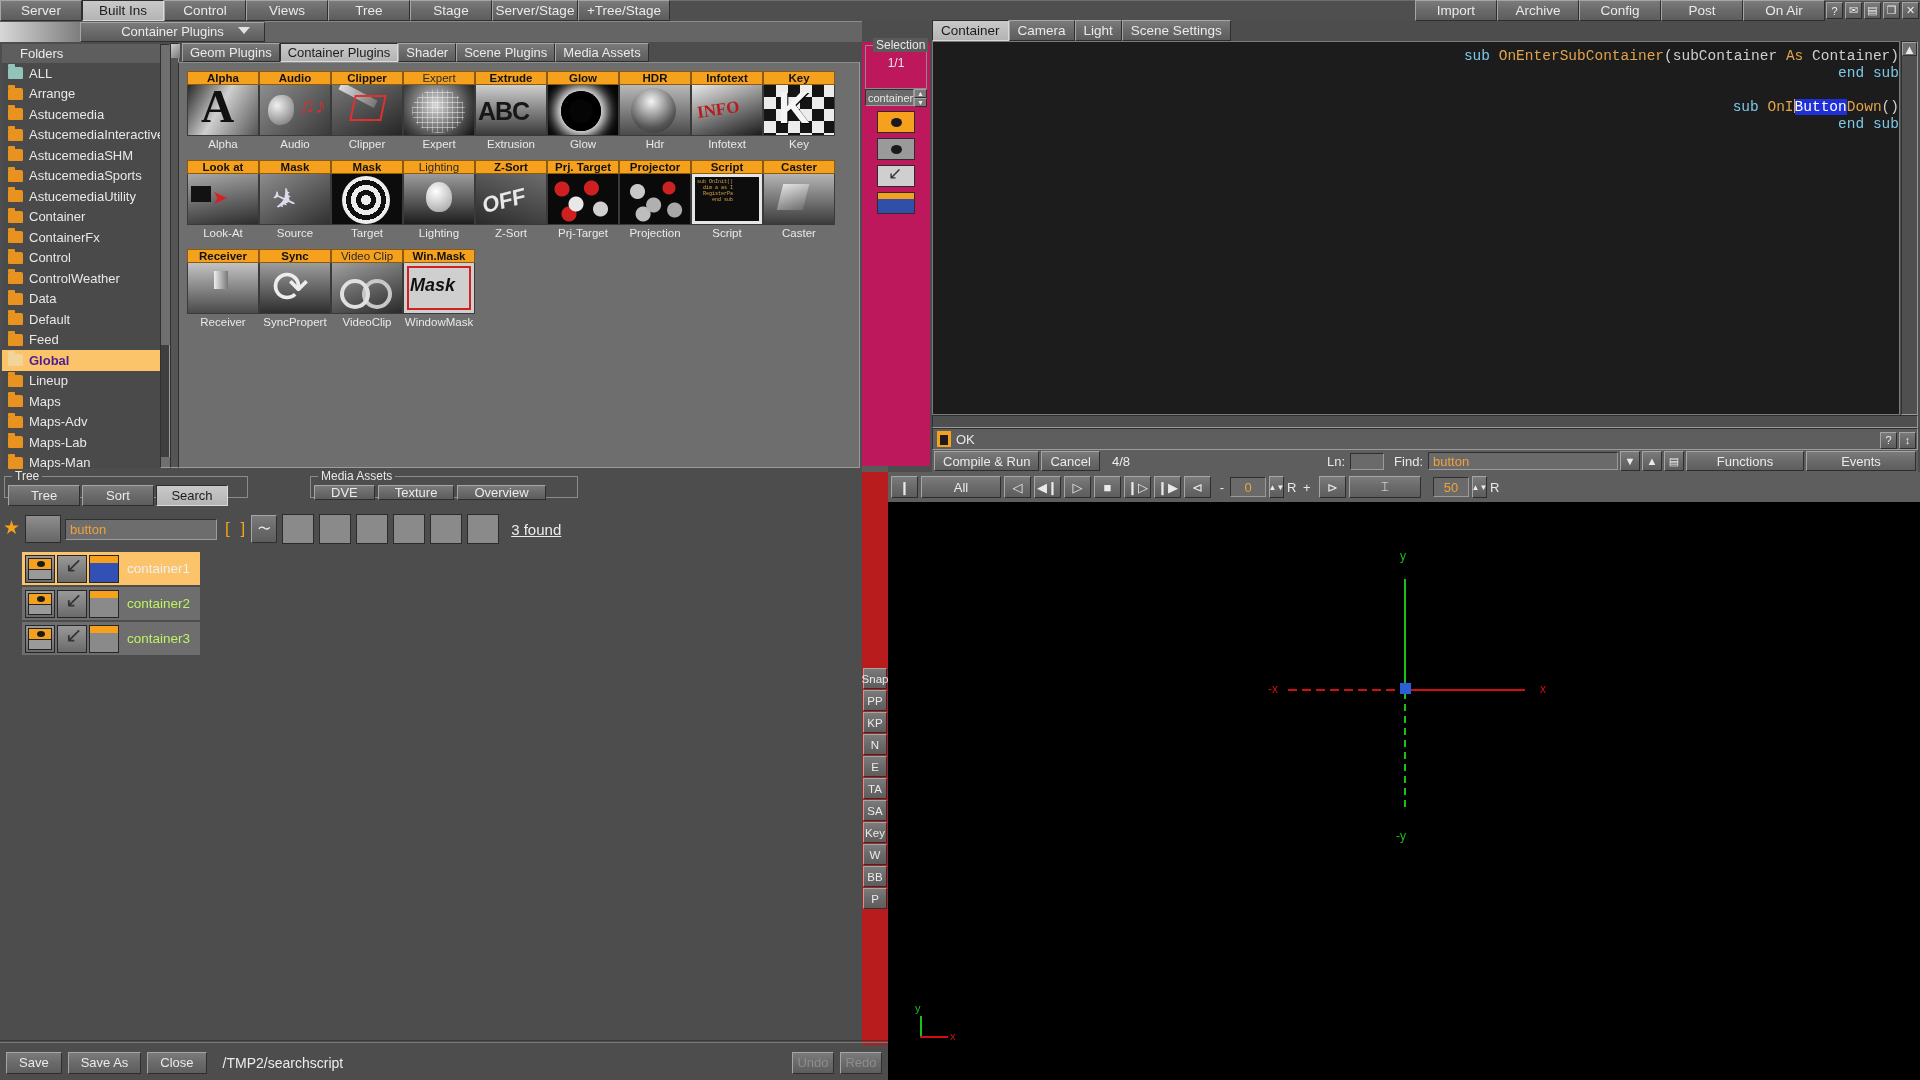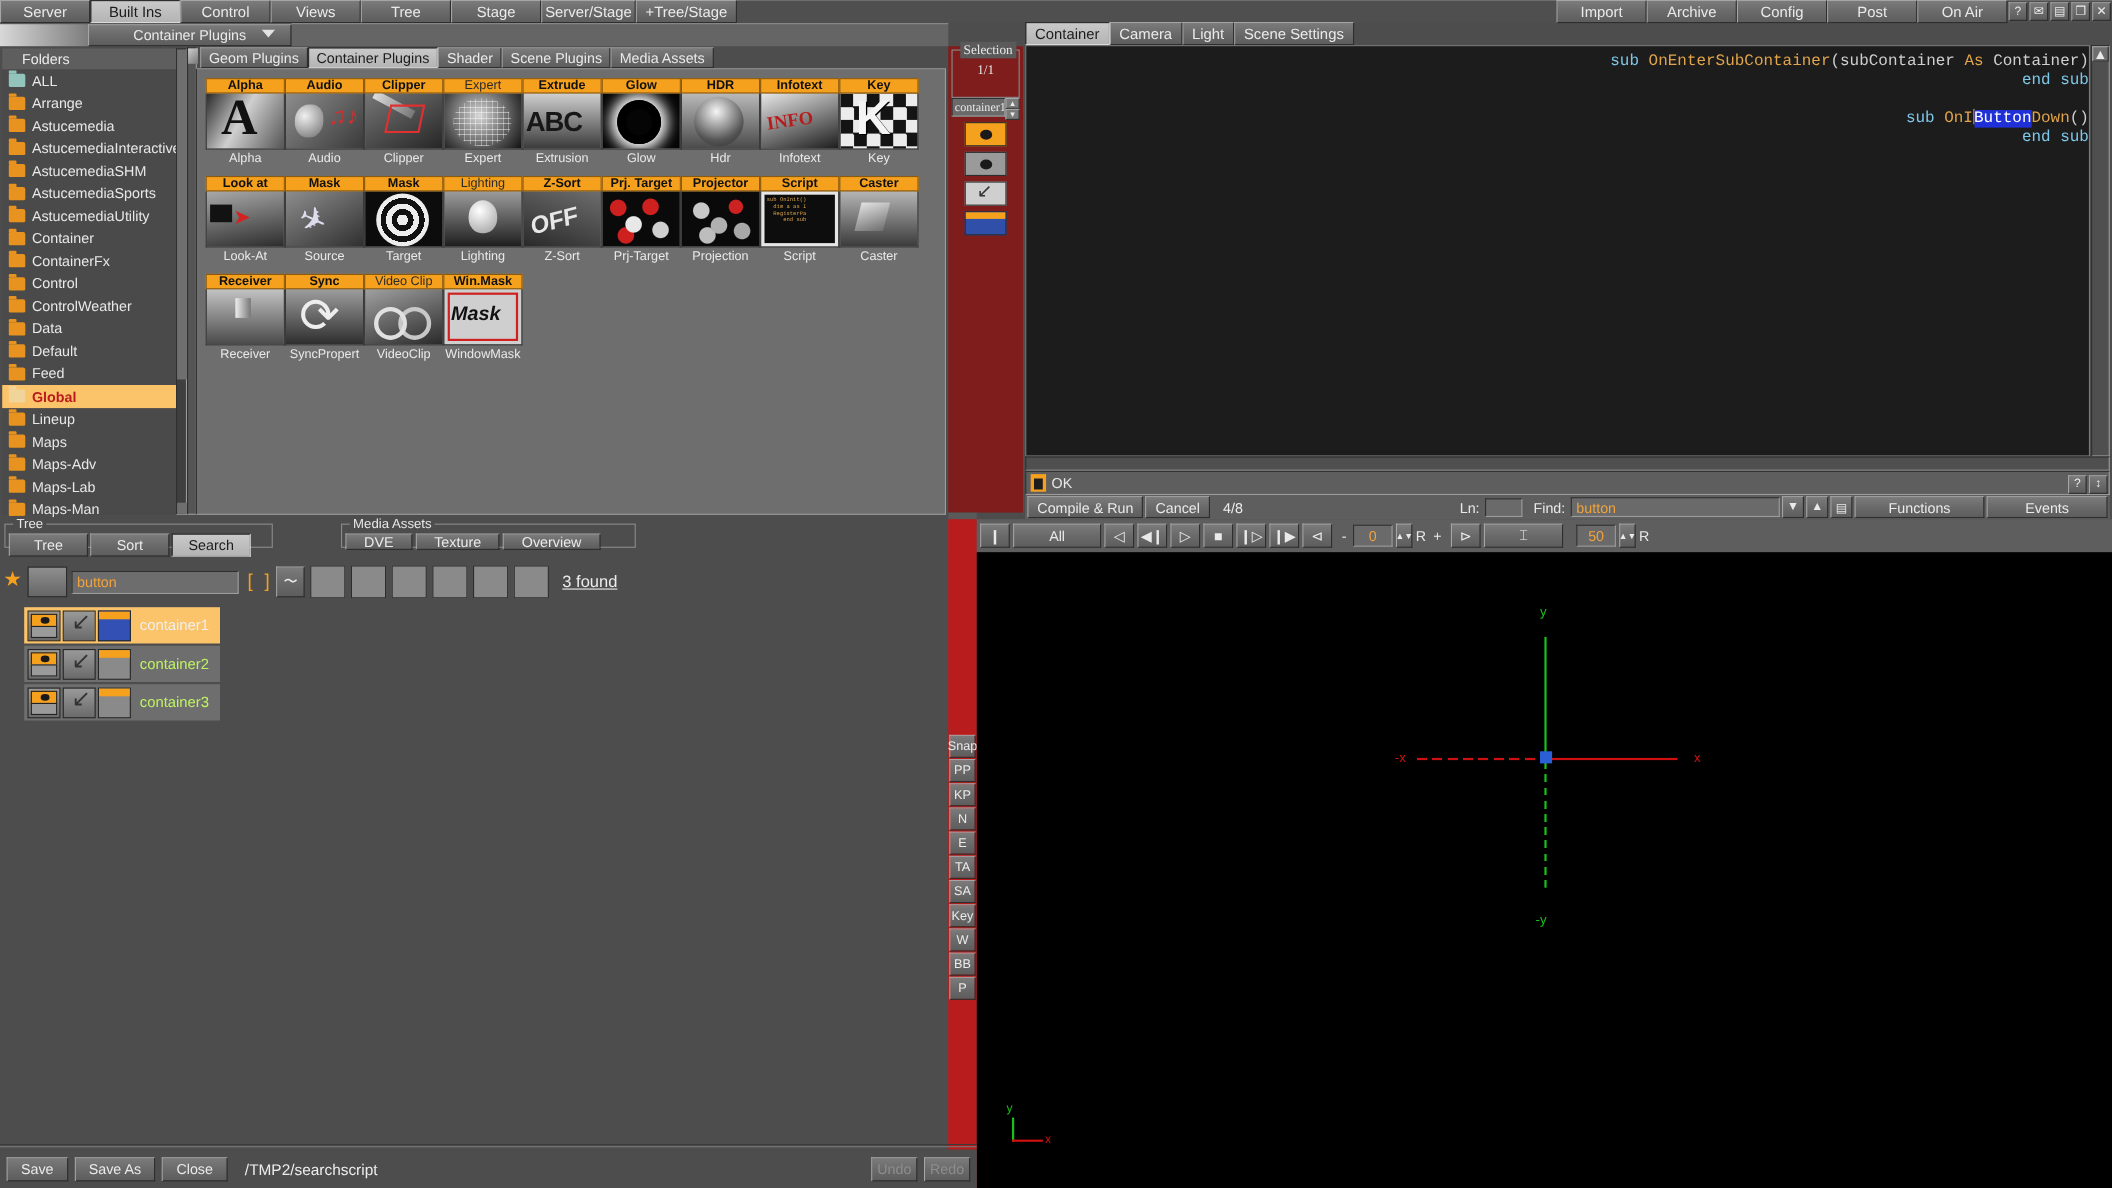--- a/index.html
+++ b/index.html
@@ -43,21 +43,21 @@
   #plugdrop .arr{ position:absolute; right:14px; top:4px; width:0;height:0;
     border-left:6px solid transparent; border-right:6px solid transparent; border-top:7px solid #e2e2e2;}
   #subbar .rest{ flex:1; height:21px; background:#656565; border-top:1px solid #8a8a8a;}
 
   
   #folders{ position:absolute; left:2px; top:44px; width:166px; height:424px;
     background:#4a4a4a; }
   #folders .hdr{ height:19px; background:#5e5e5e; display:flex; align-items:center;
     padding-left:18px; font-size:13px; color:#ececec;}
   .folder{ height:20.5px; display:flex; align-items:center; padding-left:6px; cursor:pointer; }
-  .folder.sel{ background:#fbc46a; color:#b91c1c; font-weight:bold; }
+  .folder.sel{ background:#fbc46a; color:#4c1d95; font-weight:bold; }
   .fico{ width:15px; height:12px; margin-right:6px; position:relative; flex:none;
      background:#e8921f; border-radius:1px 2px 1px 1px;}
   .fico:after{ content:""; position:absolute; left:0; top:-3px; width:7px; height:3px;
      background:#e8921f; border-radius:1px 1px 0 0;}
   .fico.teal{ background:#93c4bb;} .fico.teal:after{ background:#93c4bb;}
   .fico.open{ background:#f0d49a;} .fico.open:after{background:#f0d49a;}
   #foldscroll{ position:absolute; left:160px; top:44px; width:10px; height:424px;
     background:#3f3f3f; }
   #foldscroll .thumb{ width:10px; height:300px; background:#6f6f6f; }
   #foldscroll .dn{ position:absolute; bottom:0; width:10px;height:10px;background:#6f6f6f;}
@@ -161,21 +161,21 @@
   .th-vclip:before{content:""; position:absolute; left:30px; top:16px; width:22px;height:22px;
     border:4px solid #c8c8c8; border-radius:50%;}
   .th-wmask{background:#cfcfcf;}
   .th-wmask:after{content:"Mask"; position:absolute; left:6px; top:12px; font-size:18px;
     font-weight:bold; color:#111; font-style:italic;}
   .th-wmask:before{content:""; position:absolute; left:3px; top:3px; right:3px; bottom:3px;
     border:2px solid #d02020;}
 
   
   #selstrip{ position:absolute; left:862px; top:42px; width:68px; height:424px;
-    background:#7f1d1d;font-family:Liberation Serif, serif; }
+    background:#be185d; }
   #selbox{ margin:3px 3px 0 3px; height:44px; border:1px solid #8b8b8b; position:relative;}
   #selbox .lgd{ position:absolute; top:-8px; left:7px; background:#5a5a5a; padding:0 3px; font-size:12px;}
   #selbox .cnt{ text-align:center; margin-top:10px; font-size:12px;}
   #selname{ margin:0 3px; height:17px; display:flex; }
   #selname .nm{ flex:1; font-size:11px; display:flex; align-items:center; padding-left:2px;
     background:#6a6a6a; overflow:hidden;}
   #selname .sp{ width:13px; display:flex; flex-direction:column;}
   #selname .sp div{ flex:1; background:#7a7a7a; display:flex;align-items:center;justify-content:center;font-size:7px;}
   .miniicon{ width:38px; height:22px; margin:5px auto 0 auto; border:1px solid #2c2c2c; position:relative;}
   .mi-eye{ background:#f5a11e; }

